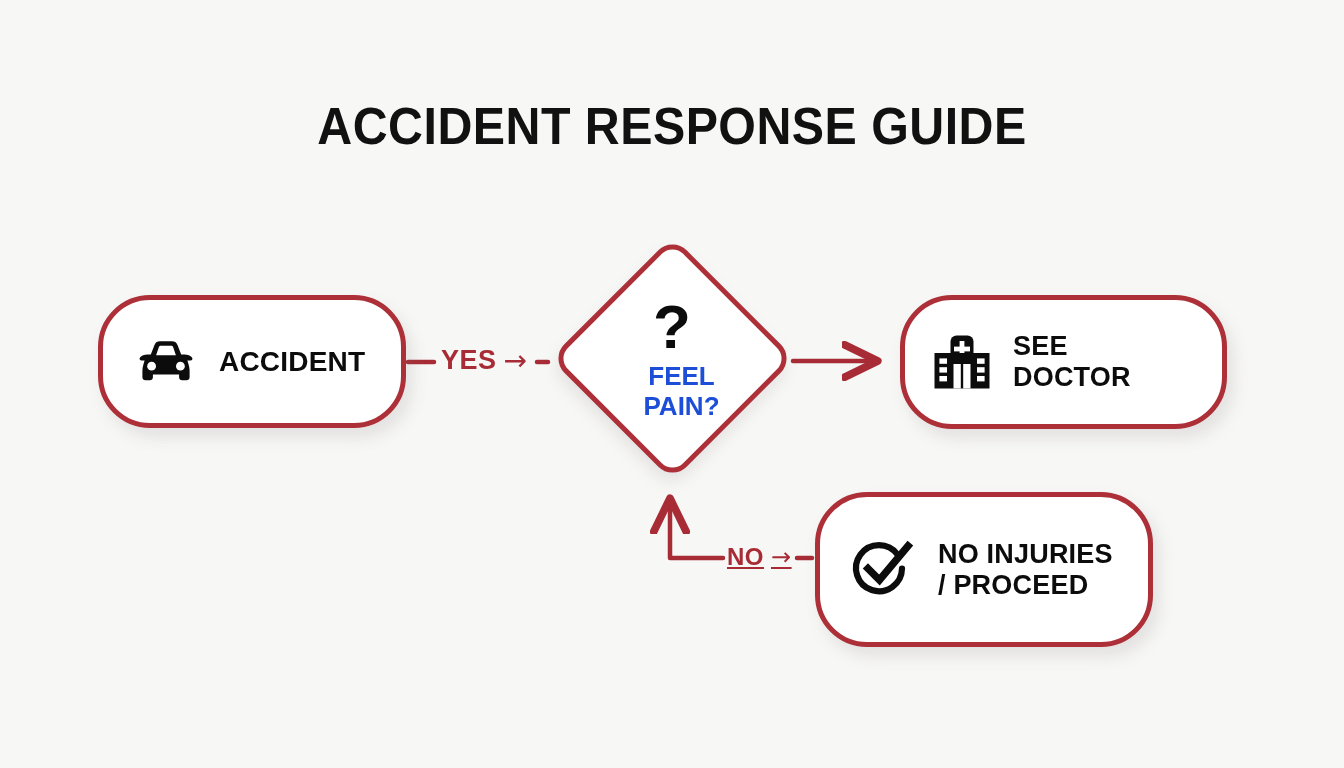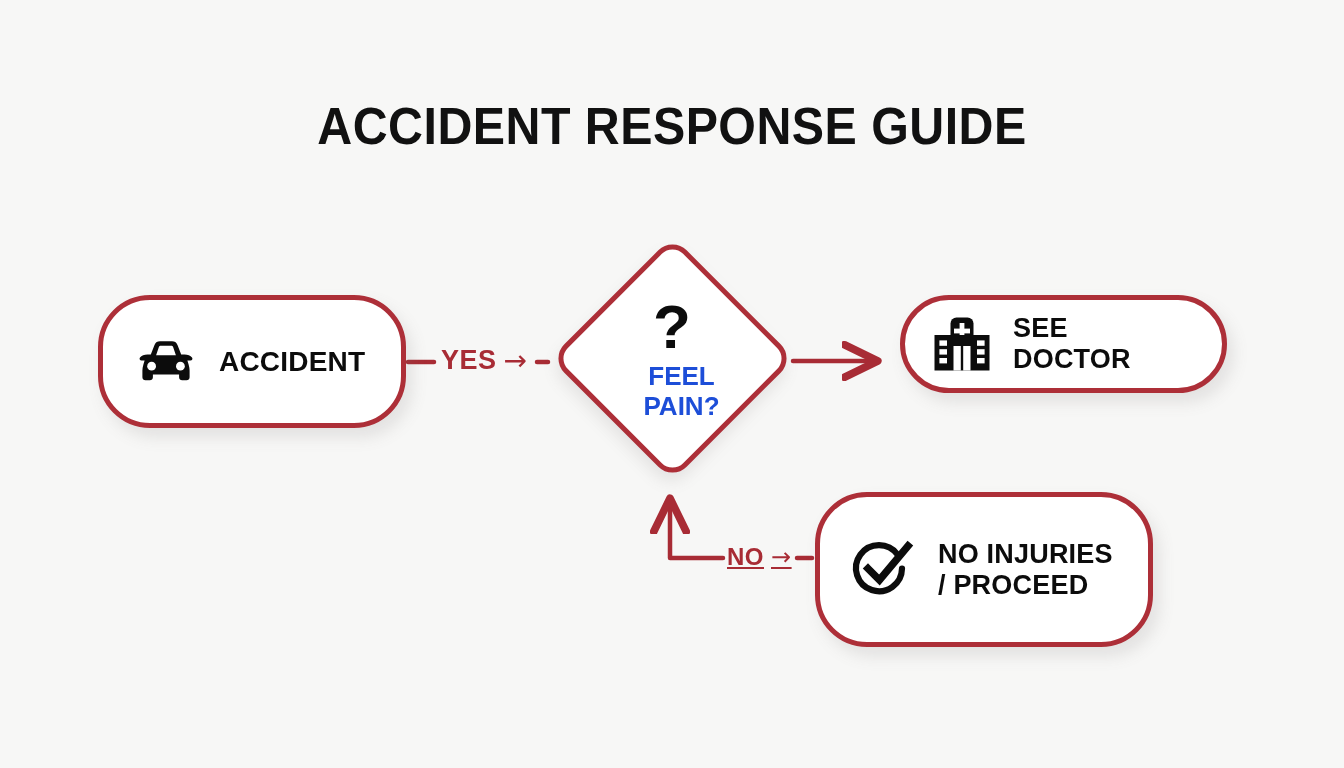--- a/index.html
+++ b/index.html
@@ -69,21 +69,21 @@
     padding-left: 34px;
   }
   #node-accident .node-label {
     font-size: 28px;
     margin-left: 24px;
   }
   #node-doctor {
     left: 900px;
     top: 295px;
     width: 327px;
-    height: 98px;
+    height: 134px;
     padding-left: 28px;
   }
   #node-doctor .node-label {
     font-size: 27px;
     margin-left: 22px;
   }
   #node-proceed {
     left: 815px;
     top: 492px;
     width: 338px;

